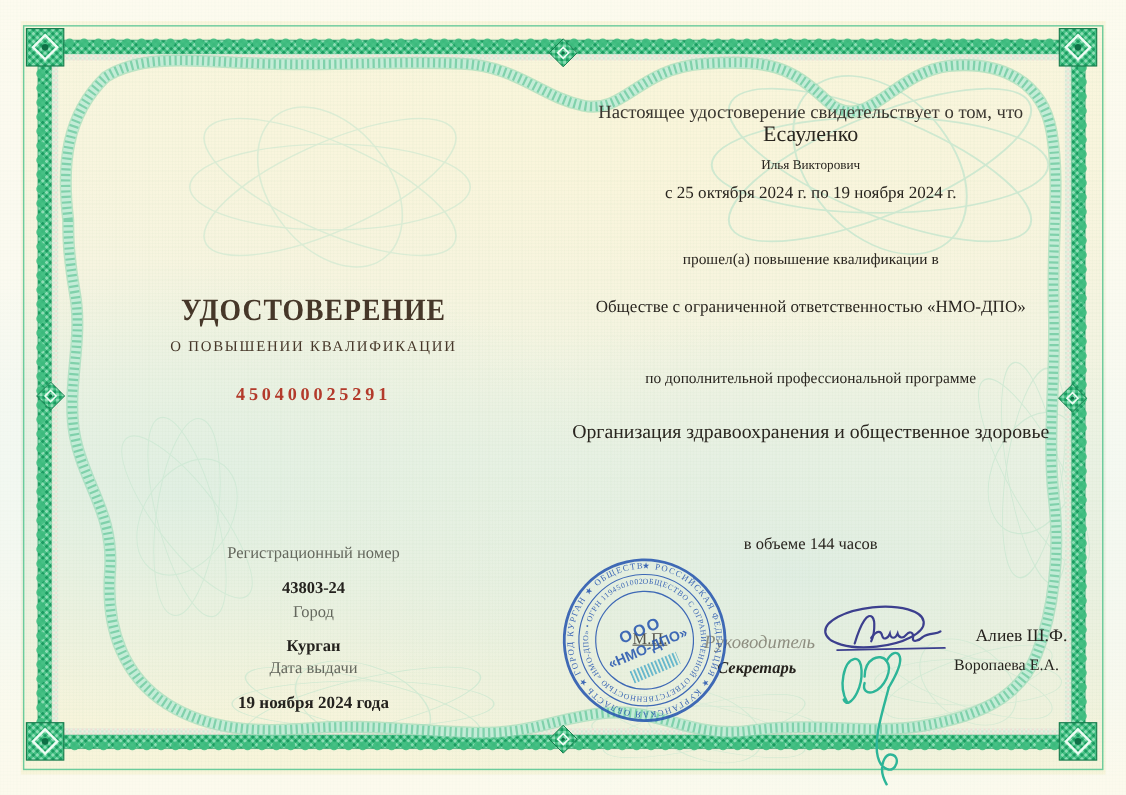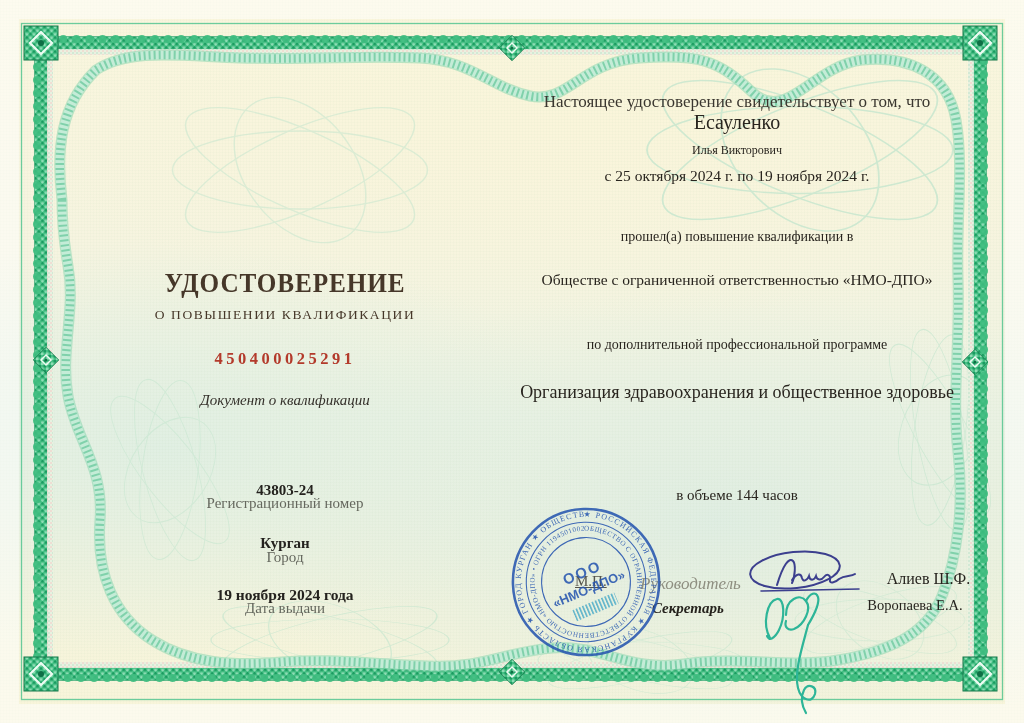--- a/index.html
+++ b/index.html
@@ -19,21 +19,21 @@
   .ctr{text-align:center;}
   svg{display:block;}
   .border-svg{position:absolute;left:0;top:0;z-index:1;}
   .left-col-item{left:120px;width:330px;z-index:2;color:#29251f;}
   .right-col-item{left:462px;width:550px;z-index:2;color:#29251f;}
   .title{font-size:28px;font-weight:bold;letter-spacing:1px;color:#463729;}
   .subtitle{font-size:13.5px;letter-spacing:1.6px;color:#463729;}
   .blank-number{font-size:16.5px;letter-spacing:3.5px;font-weight:bold;color:#b33a2b;}
   .doc-type{font-size:15px;font-style:italic;color:#34302a;}
   .label-gray{font-size:15px;color:#65685e;margin-top:35px;}
-  .value-bold{font-size:15px;font-weight:bold;color:#24221e;}
+  .value-bold{font-size:15px;font-weight:bold;color:#24221e;margin-top:45px;}
   .stamp-svg{position:absolute;left:507px;top:503px;z-index:3;opacity:.88;transform:rotate(-2deg);}
   .sig{position:absolute;z-index:4;pointer-events:none;}
   .mp{left:575px;top:573px;font-size:15px;color:#55544c;z-index:2;text-decoration:underline;}
   .head-label{left:640px;top:574px;font-size:17px;font-style:italic;color:#8e8e80;z-index:2;}
   .sec-label{left:652px;top:600px;font-size:15px;font-style:italic;font-weight:bold;color:#26231e;z-index:2;}
   .head-name{left:866px;top:570px;width:125px;font-size:16px;color:#26231e;z-index:2;}
   .sec-name{left:850px;top:597px;width:130px;font-size:14.5px;color:#26231e;z-index:2;}
 </style>
 </head>
 <body>
@@ -103,21 +103,20 @@
 
     <use href="#middiamond" transform="translate(512,48)"></use>
     <use href="#middiamond" transform="translate(512,672)"></use>
     <use href="#middiamond" transform="translate(975,362)"></use>
     <use href="#middiamond" transform="translate(46,360)"></use>
   </svg>
 
   <div class="abs ctr left-col-item title" style="top:267px;transform:scaleX(.9);">УДОСТОВЕРЕНИЕ</div>
   <div class="abs ctr left-col-item subtitle" style="top:307px;">О ПОВЫШЕНИИ КВАЛИФИКАЦИИ</div>
   <div class="abs ctr left-col-item blank-number" style="top:350px;">450400025291</div>
-  <div class="abs ctr left-col-item doc-type" style="top:392px;">Документ о квалификации</div>
   <div class="abs ctr left-col-item label-gray" style="top:460px;">Регистрационный номер</div>
   <div class="abs ctr left-col-item value-bold" style="top:482px;">43803-24</div>
   <div class="abs ctr left-col-item value-bold" style="top:535px;">Курган</div>
   <div class="abs ctr left-col-item label-gray" style="top:514px;">Город</div>
   <div class="abs ctr left-col-item label-gray" style="top:565px;">Дата выдачи</div>
   <div class="abs ctr left-col-item value-bold" style="top:586px;font-size:15.5px;">19 ноября 2024 года</div>
 
   <div class="abs ctr right-col-item" style="top:92px;font-size:17px;color:#3a362f;">Настоящее удостоверение свидетельствует о том, что</div>
   <div class="abs ctr right-col-item" style="top:111px;font-size:20px;">Есауленко</div>
   <div class="abs ctr right-col-item" style="top:144px;font-size:12px;">Илья Викторович</div>

